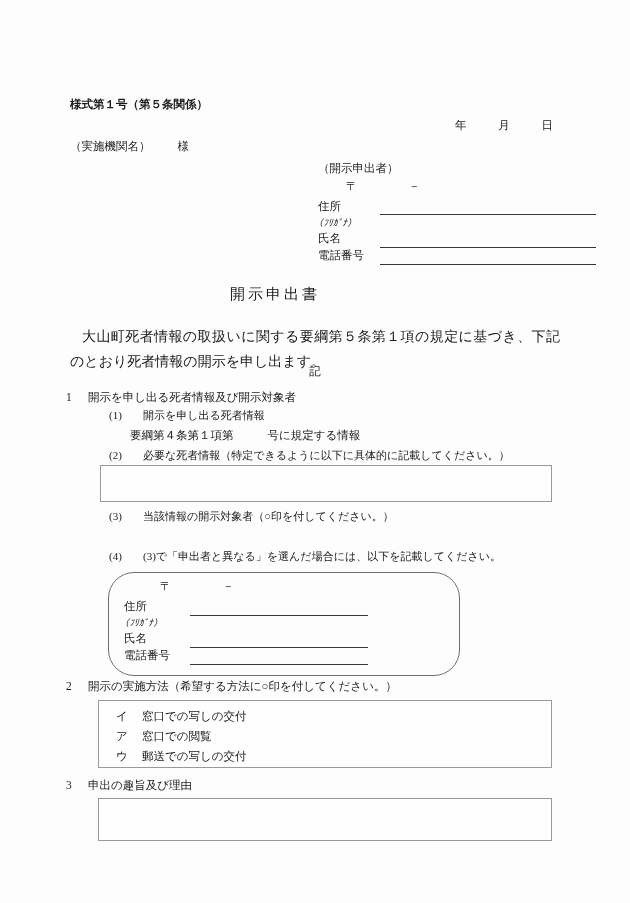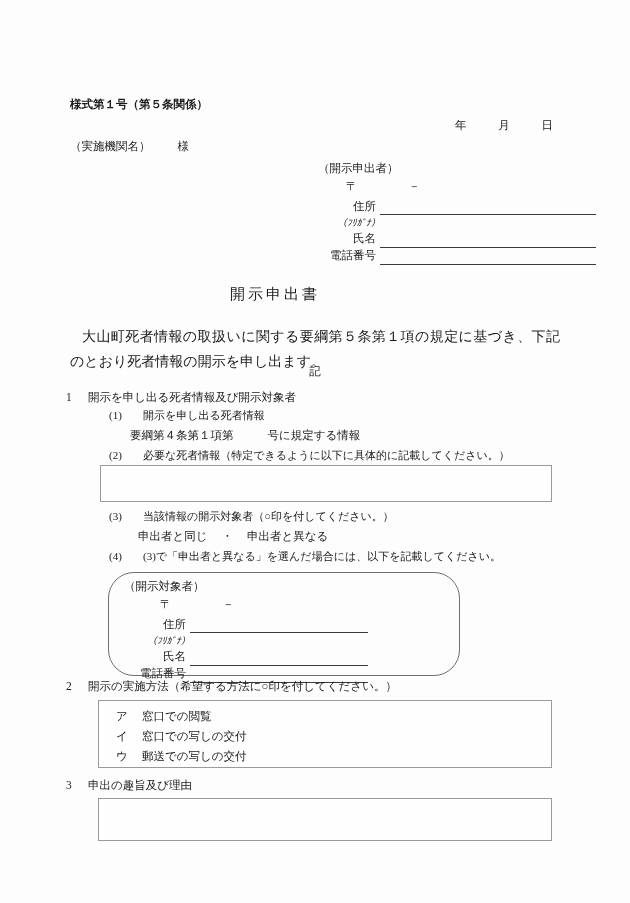--- a/index.html
+++ b/index.html
@@ -32,21 +32,21 @@
 
   
   .person-head { font-size: 11.5px; }
   .postal-row { font-size: 11.5px; }
   .postal-mark { display: inline-block; }
   .postal-dash { display: inline-block; margin-left: 48px; }
 
   .field-table { border-collapse: collapse; }
   .field-table td { padding: 0; font-size: 11.5px; vertical-align: bottom; }
   .field-label {
-    text-align: right;
+    text-align: left;
     white-space: nowrap;
     padding-right: 4px !important;
     line-height: 1.5;
   }
   .field-label.small { font-size: 9.5px; font-style: italic; }
   .field-rule {
     border-bottom: 1px solid #3a3a3a;
     height: 15px;
     box-sizing: border-box;
   }
@@ -201,32 +201,28 @@
   <div class="abs sub-item" id="sec1-2">
     <span class="paren">(2)</span><span>必要な死者情報（特定できるように以下に具体的に記載してください。）</span>
   </div>
 
   <div class="abs write-box" id="box-2"></div>
 
   <div class="abs sub-item" id="sec1-3">
     <span class="paren">(3)</span><span>当該情報の開示対象者（○印を付してください。）</span>
   </div>
 
-  <div class="abs" id="sec1-3-opts">
-    <span>申出者と同じ</span><span class="dot">・</span><span>申出者と異なる</span>
-  </div>
 
   <div class="abs sub-item" id="sec1-4">
     <span class="paren">(4)</span><span>(3)で「申出者と異なる」を選んだ場合には、以下を記載してください。</span>
   </div>
 
   <div class="abs" id="round-box"></div>
 
   <div class="abs" id="target-block">
-    <div class="person-head">（開示対象者）</div>
     <div class="postal-row">
       <span class="postal-mark">〒</span>
       <span class="postal-dash">－</span>
     </div>
     <table class="field-table">
       <tbody>
           <tr>
         <td class="field-label">住所</td>
         <td class="field-rule"></td>
       </tr>
@@ -247,24 +243,24 @@
   </div>
 
   <div class="abs sec-num" id="sec2">
     <span class="num">2</span><span>開示の実施方法（希望する方法に○印を付してください。）</span>
   </div>
 
   <div class="abs write-box" id="box-choices"></div>
 
   <div class="choice-list">
     <div class="choice-row">
+      <span class="mark">イ</span><span>窓口での写しの交付</span>
+    </div>
+    <div class="choice-row">
       <span class="mark">ア</span><span>窓口での閲覧</span>
-    </div>
-    <div class="choice-row">
-      <span class="mark">イ</span><span>窓口での写しの交付</span>
     </div>
     <div class="choice-row">
       <span class="mark">ウ</span><span>郵送での写しの交付</span>
     </div>
   </div>
 
   <div class="abs sec-num" id="sec3">
     <span class="num">3</span><span>申出の趣旨及び理由</span>
   </div>
 

